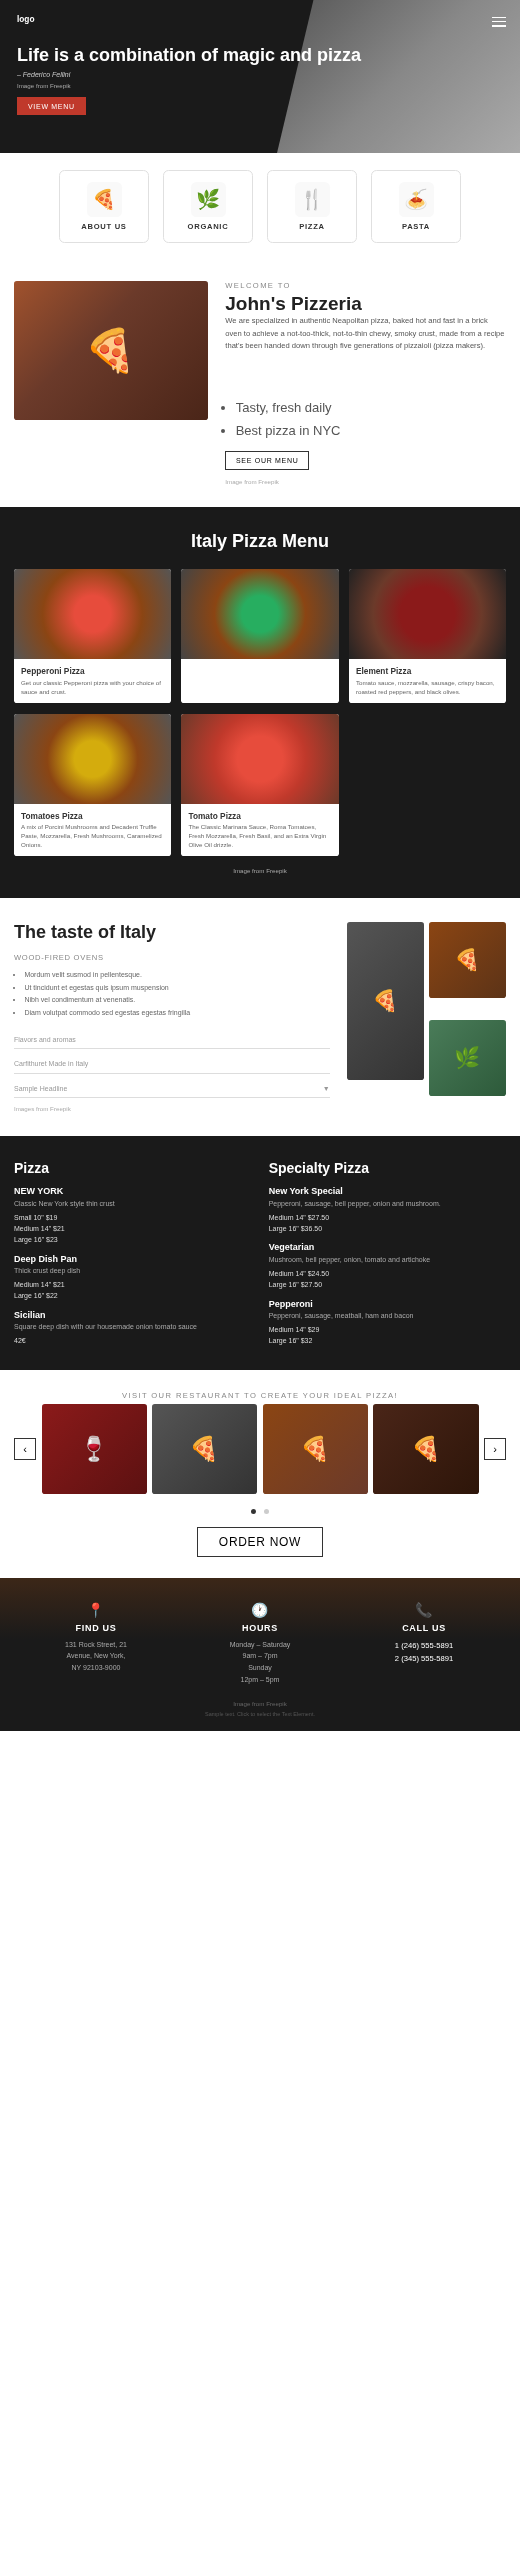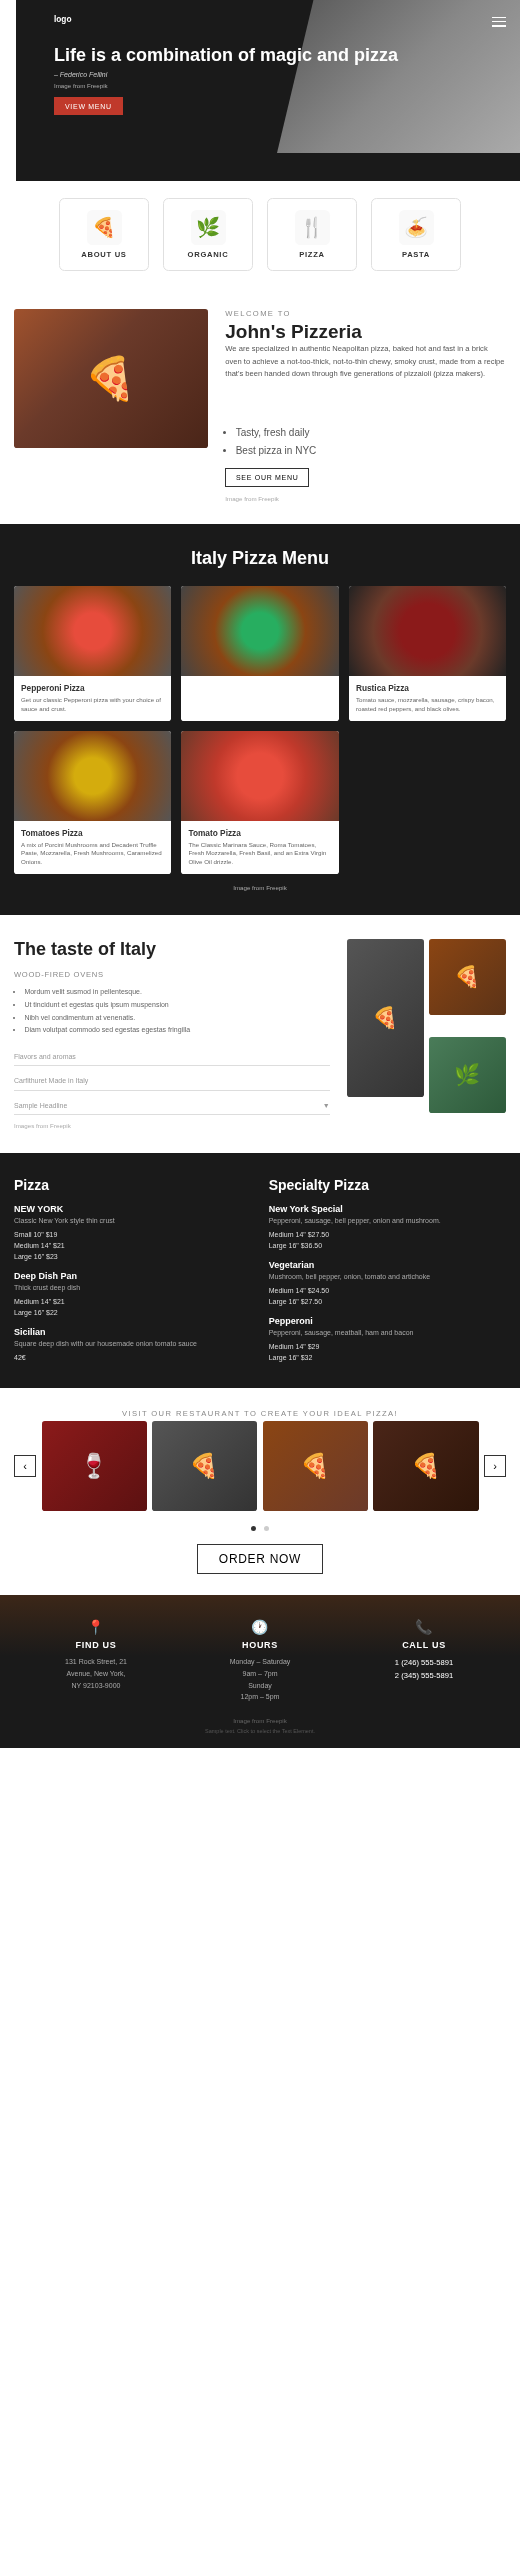--- a/index.html
+++ b/index.html
@@ -1,26 +1,25 @@
 <!DOCTYPE html>
 <html style="font-size:11px"><head>
   <meta charset="utf-8">
   <style>
     * { box-sizing: border-box; margin: 0; padding: 0; }
     body { font-family: Arial, sans-serif; width: 520px; overflow-x: hidden; }
 
     
     .header {
       position: relative;
-      height: 181px;
+      height: 153px;
       background: #1a1a1a;
       color: white;
-      padding: 14px 38px;
+      padding: 14px 17px;
       overflow: hidden;
-      margin-left: 16px;
     }
     .header-bg {
       position: absolute; right: 0; top: 0;
       width: 243px; height: 153px;
       background: linear-gradient(135deg, #555 0%, #888 50%, #aaa 100%);
       clip-path: polygon(15% 0%, 100% 0%, 100% 100%, 0% 100%);
     }
     .header-logo {
       font-size: 8.3px; font-weight: bold; color: white;
       position: relative; z-index: 2; margin-bottom: 21px;
@@ -101,21 +100,21 @@
       font-size: 7.6px; color: #888; letter-spacing: 1.4px;
       text-transform: uppercase; margin-bottom: 3.5px;
     }
     .welcome-title {
       font-size: 19px; font-weight: bold; color: #222;
     }
     .welcome-desc {
       font-size: 7.6px; color: #555; line-height: 1.6; margin-bottom: 8.3px;
     }
     .welcome-bullets {
-      font-size: 10px; color: #555; list-style: disc; padding-left: 10.4px;
+      font-size: 13px; color: #555; list-style: disc; padding-left: 10.4px;
       margin-bottom: 8.3px; line-height: 1.8; margin-top: 44px;
     }
     .btn-see-menu {
       background: transparent; border: 0.7px solid #333;
       padding: 4.9px 9.7px; font-size: 7px; cursor: pointer;
       text-transform: uppercase; letter-spacing: 0.7px; margin-bottom: 4.2px;
       display: block;
     }
     .img-credit-small {
       font-size: 6.2px; color: #aaa;
@@ -352,21 +351,21 @@
         <div class="pizza-card-title">Pepperoni Pizza</div>
         <div class="pizza-card-desc">Get our classic Pepperoni pizza with your choice of sauce and crust.</div>
       </div>
     </div>
     <div class="pizza-card">
       <div class="pizza-card-img pizza-img-3"></div>
     </div>
     <div class="pizza-card">
       <div class="pizza-card-img pizza-img-4"></div>
       <div class="pizza-card-body">
-        <div class="pizza-card-title">Rustica Pizza</div>
+        <div class="pizza-card-title">Element Pizza</div>
         <div class="pizza-card-desc">Tomato sauce, mozzarella, sausage, crispy bacon, roasted red peppers, and black olives.</div>
       </div>
     </div>
     <div class="pizza-card">
       <div class="pizza-card-img pizza-img-5"></div>
       <div class="pizza-card-body">
         <div class="pizza-card-title">Tomatoes Pizza</div>
         <div class="pizza-card-desc">A mix of Porcini Mushrooms and Decadent Truffle Paste, Mozzarella, Fresh Mushrooms, Caramelized Onions.</div>
       </div>
     </div>

